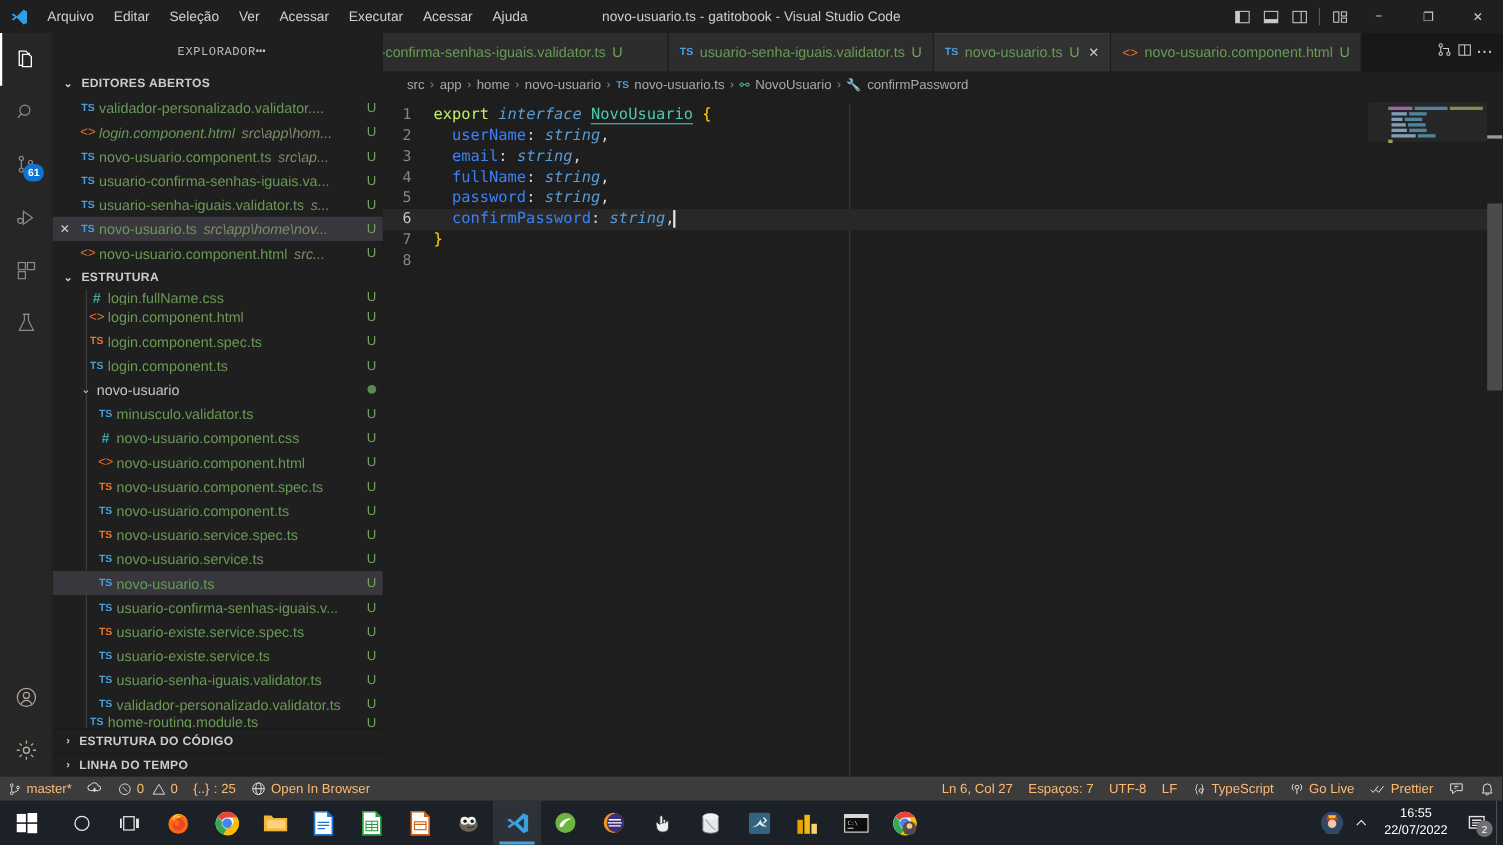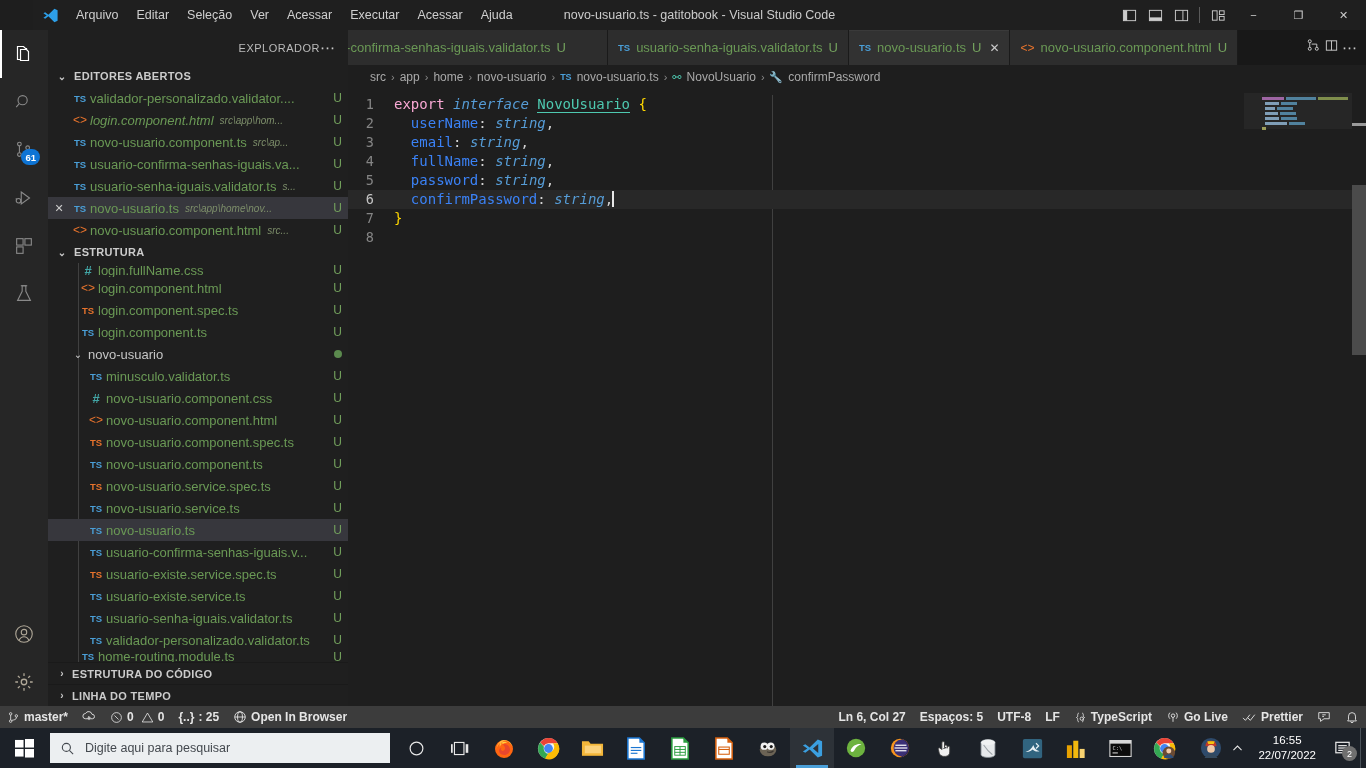--- a/index.html
+++ b/index.html
@@ -8,21 +8,21 @@
     overflow: hidden;
     background: #1e1e1e;
     font-family: "Liberation Sans", sans-serif;
     -webkit-font-smoothing: antialiased;
   }
   .app { position: relative; width: 1366px; height: 768px; display: flex; flex-direction: column; }
 
   
   .titlebar {
     height: 30px; background: #1f1f1f; display: flex; align-items: center;
-    color: #cccccc; font-size: 12.5px; flex: 0 0 30px; position: relative; margin-left: 33px;
+    color: #cccccc; font-size: 12.5px; flex: 0 0 30px; position: relative;
   }
   .vscode-logo { width: 34px; display: flex; align-items: center; justify-content: center; }
   .menu { display: flex; align-items: center; gap: 0px; }
   .menu-item { padding: 4px 9px; font-size: 12.5px; color: #cfcfcf; cursor: default; white-space: nowrap; }
   .title-center {
     position: absolute; left: 0; right: 0; text-align: center;
     font-size: 12.5px; color: #cccccc; pointer-events: none;
   }
   .title-right { margin-left: auto; display: flex; align-items: center; height: 30px; z-index: 2; }
   .layout-ico { width: 26px; height: 30px; display: flex; align-items: center; justify-content: center; }
@@ -45,22 +45,22 @@
   .act .badge {
     position: absolute; right: 8px; bottom: 9px; background: #0e74d4; color: #fff;
     border-radius: 9px; min-width: 16px; height: 16px; font-size: 9.5px;
     display: flex; align-items: center; justify-content: center; padding: 0 4px; font-weight: 600;
   }
   .act-bottom { margin-top: auto; }
 
   
   .sidebar { width: 300px; background: #1f1f1f; flex: 0 0 300px; display: flex; flex-direction: column; min-height: 0; }
   .sb-title {
-    height: 35px; display: flex; align-items: center; justify-content: flex-end;
-    padding: 0 12px 0 20px; color: #bbbbbb; font-size: 11px; letter-spacing: .5px;
+    height: 35px; display: flex; align-items: center; justify-content: center;
+    padding: 0 12px 0 20px; color: #bbbbbb; font-size: 11px; letter-spacing: .5px; font-family: Liberation Mono, monospace;
   }
   .sb-dots { color: #cccccc; font-size: 15px; letter-spacing: 1px; line-height: 8px; }
 
   .section-header {
     height: 22px; display: flex; align-items: center; gap: 4px;
     padding-left: 6px; color: #cccccc; font-size: 11px; font-weight: bold; letter-spacing: .3px;
   }
   .chev { width: 16px; text-align: center; font-size: 10px; color: #cccccc; display:inline-block; }
 
   .row {
@@ -70,21 +70,21 @@
   .row.selected { background: #37373d; }
   .row .close-x { width: 22px; text-align: center; color: #cccccc; font-size: 11px; flex: 0 0 22px; }
   .row .spacer-x { width: 22px; flex: 0 0 22px; }
   .ficon { width: 20px; flex: 0 0 20px; text-align: center; font-size: 9.5px; font-weight: bold; }
   .ficon.ts { color: #4a9fd8; }
   .ficon.spec { color: #e8732c; }
   .ficon.html { color: #e8732c; font-size: 12px; font-weight: normal; }
   .ficon.css { color: #42a5a5; font-size: 13px; }
   .fname { overflow: hidden; text-overflow: ellipsis; }
   .fname.italic { font-style: italic; }
-  .fdesc { color: #7d8e6a; font-size: 10px; font-style: italic; margin-left: 6px; overflow: hidden; text-overflow: ellipsis; }
+  .fdesc { color: #7d8e6a; font-size: 13px; font-style: italic; margin-left: 6px; overflow: hidden; text-overflow: ellipsis; }
   .fstat { margin-left: auto; padding-left: 8px; color: #73a15d; font-size: 12px; flex: 0 0 auto; }
   .fdot { margin-left: auto; padding-left: 8px; flex: 0 0 auto; display:flex; align-items:center; }
   .fdot i { width: 8px; height: 8px; border-radius: 50%; background: #5b8a4e; display: block; }
 
   .tree-scroll { flex: 1; overflow: hidden; position: relative; }
   .indent-guide { position: absolute; width: 1px; background: #404040; }
   .tree-rows { position: relative; }
   .pad1 { padding-left: 22px; }
   .pad2 { padding-left: 30px; }
   .pad3 { padding-left: 38px; }
@@ -127,21 +127,21 @@
   .code-wrap { flex: 1; position: relative; overflow: hidden; }
   .code {
     font-family: "DejaVu Sans Mono", monospace; font-size: 14px; line-height: 19px;
     padding-top: 6px;
   }
   .cline { display: flex; height: 19px; align-items: center; position: relative; }
   .cline.cur { background: #282828; }
   .ln { width: 46px; text-align: right; padding-right: 20px; color: #858585; font-size: 13.5px; flex: 0 0 46px; }
   .cline.cur .ln { color: #c6c6c6; }
   .ctext { white-space: pre; }
-  .kw { color: #f9a8d4; }
+  .kw { color: #bef264; }
   .kw2 { color: #569cd6; font-style: italic; }
   .typeu { color: #4ec9b0; border-bottom: 1px solid #4ec9b0; }
   .prop { color: #3b82f6; }
   .punct { color: #d4d4d4; }
   .str { color: #569cd6; font-style: italic; }
   .brace-y { color: #ffd700; }
   .cursor {
     display: inline-block; width: 1.5px; height: 16px; background: #e8e8e8;
     vertical-align: text-bottom; margin-left: -1px;
   }
@@ -150,21 +150,21 @@
   .minimap { position: absolute; right: 14px; top: 0; width: 108px; height: 100%; }
   .mm-line { position: absolute; height: 3px; }
   .mm-slider { position: absolute; right: 0; top: 0; width: 108px; height: 36px; background: #ffffff0a; }
   .editor-scroll { position: absolute; right: 0; top: 0; width: 14px; height: 100%; background: transparent; }
   .editor-scroll-thumb { position: absolute; right: 0; top: 96px; width: 14px; height: 170px; background: #4b4b4b; }
   .overview-mark { position: absolute; right: 0; width: 14px; height: 3px; background: #9a9a9a; }
 
   
   .statusbar {
     height: 22px; background: #3c3c3c; display: flex; align-items: center;
-    color: #e5e5e5; font-size: 12px; flex: 0 0 22px; font-weight: bold;
+    color: #fdba74; font-size: 12px; flex: 0 0 22px;
   }
   .st { display: flex; align-items: center; gap: 4px; padding: 0 7px; height: 22px; white-space: nowrap; }
   .st-right { margin-left: auto; display: flex; align-items: center; }
 
   
   .taskbar {
     height: 40px; background: #1c2128; display: flex; align-items: center;
     flex: 0 0 40px; position: relative;
   }
   .start {
@@ -653,21 +653,21 @@
           <line x1="2" y1="8" x2="14" y2="8"></line>
       </svg>
       <span>Open In Browser</span>
     </div>
 
     <div class="st-right">
       <div class="st">
         <span>Ln 6, Col 27</span>
       </div>
       <div class="st">
-        <span>Espaços: 5</span>
+        <span>Espaços: 7</span>
       </div>
       <div class="st">
         <span>UTF-8</span>
       </div>
       <div class="st">
         <span>LF</span>
       </div>
       <div class="st">
         <svg width="13" height="13" viewBox="0 0 16 16" fill="none" stroke="#e8e8e8" stroke-width="1">
           <path d="M6 2.5C4.5 2.5 4.5 5 4.5 6.5S3 8 3 8s1.5.5 1.5 1.5S4.5 13.5 6 13.5"></path>
@@ -707,27 +707,20 @@
   </div>
 
   <div class="taskbar">
     <div class="start">
       <svg width="19" height="19" viewBox="0 0 20 20">
         <rect x="0" y="1" width="9" height="8" fill="#ffffff"></rect>
         <rect x="10.5" y="0" width="9.5" height="9" fill="#ffffff"></rect>
         <rect x="0" y="10.5" width="9" height="8" fill="#ffffff"></rect>
         <rect x="10.5" y="10.5" width="9.5" height="9" fill="#ffffff"></rect>
       </svg>
-    </div>
-    <div class="tb-search">
-      <svg width="15" height="15" viewBox="0 0 16 16" fill="none" stroke="#43484e" stroke-width="1.2">
-        <circle cx="6.8" cy="6.8" r="4.3"></circle>
-          <line x1="10" y1="10" x2="14" y2="14"></line>
-      </svg>
-      <span>Digite aqui para pesquisar</span>
     </div>
 
     <div class="tb-icons">
       <div class="tb-ico">
         <svg width="17" height="17" viewBox="0 0 20 20">
             <circle cx="10" cy="10" r="7.5" fill="none" stroke="#e8e8e8" stroke-width="1.4"></circle>
           </svg>
       </div>
       <div class="tb-ico">
         <svg width="19" height="17" viewBox="0 0 22 18">

